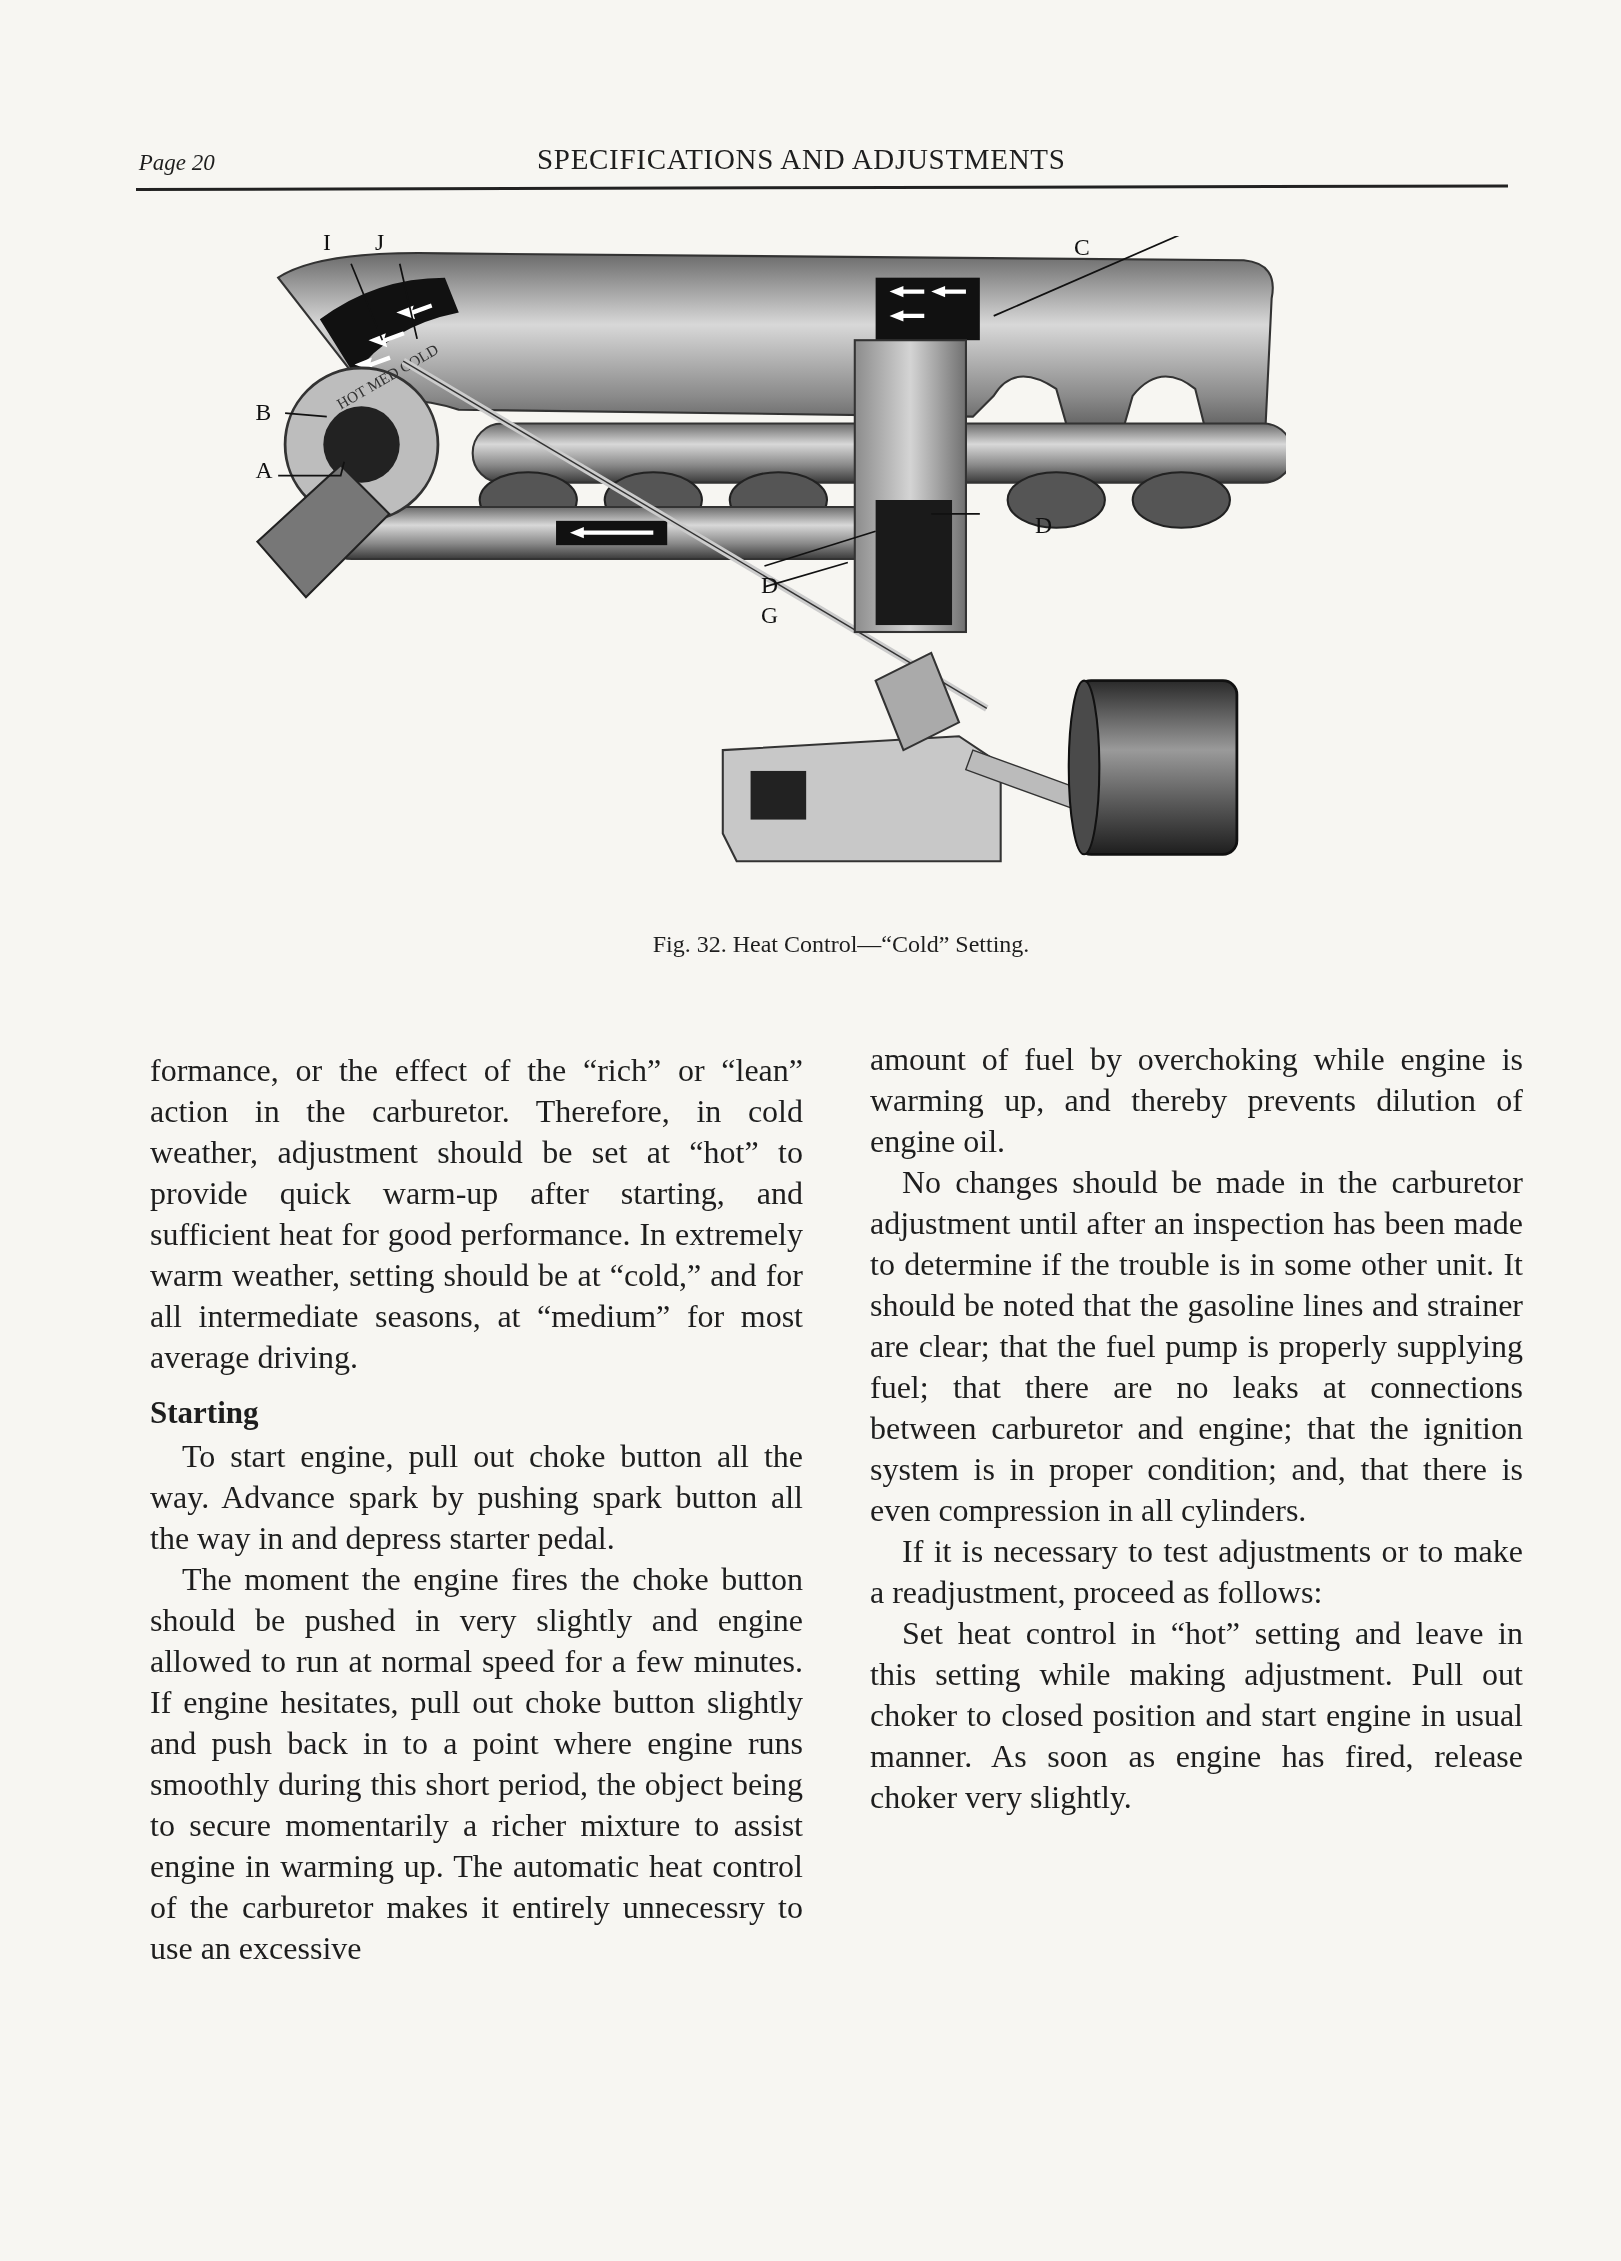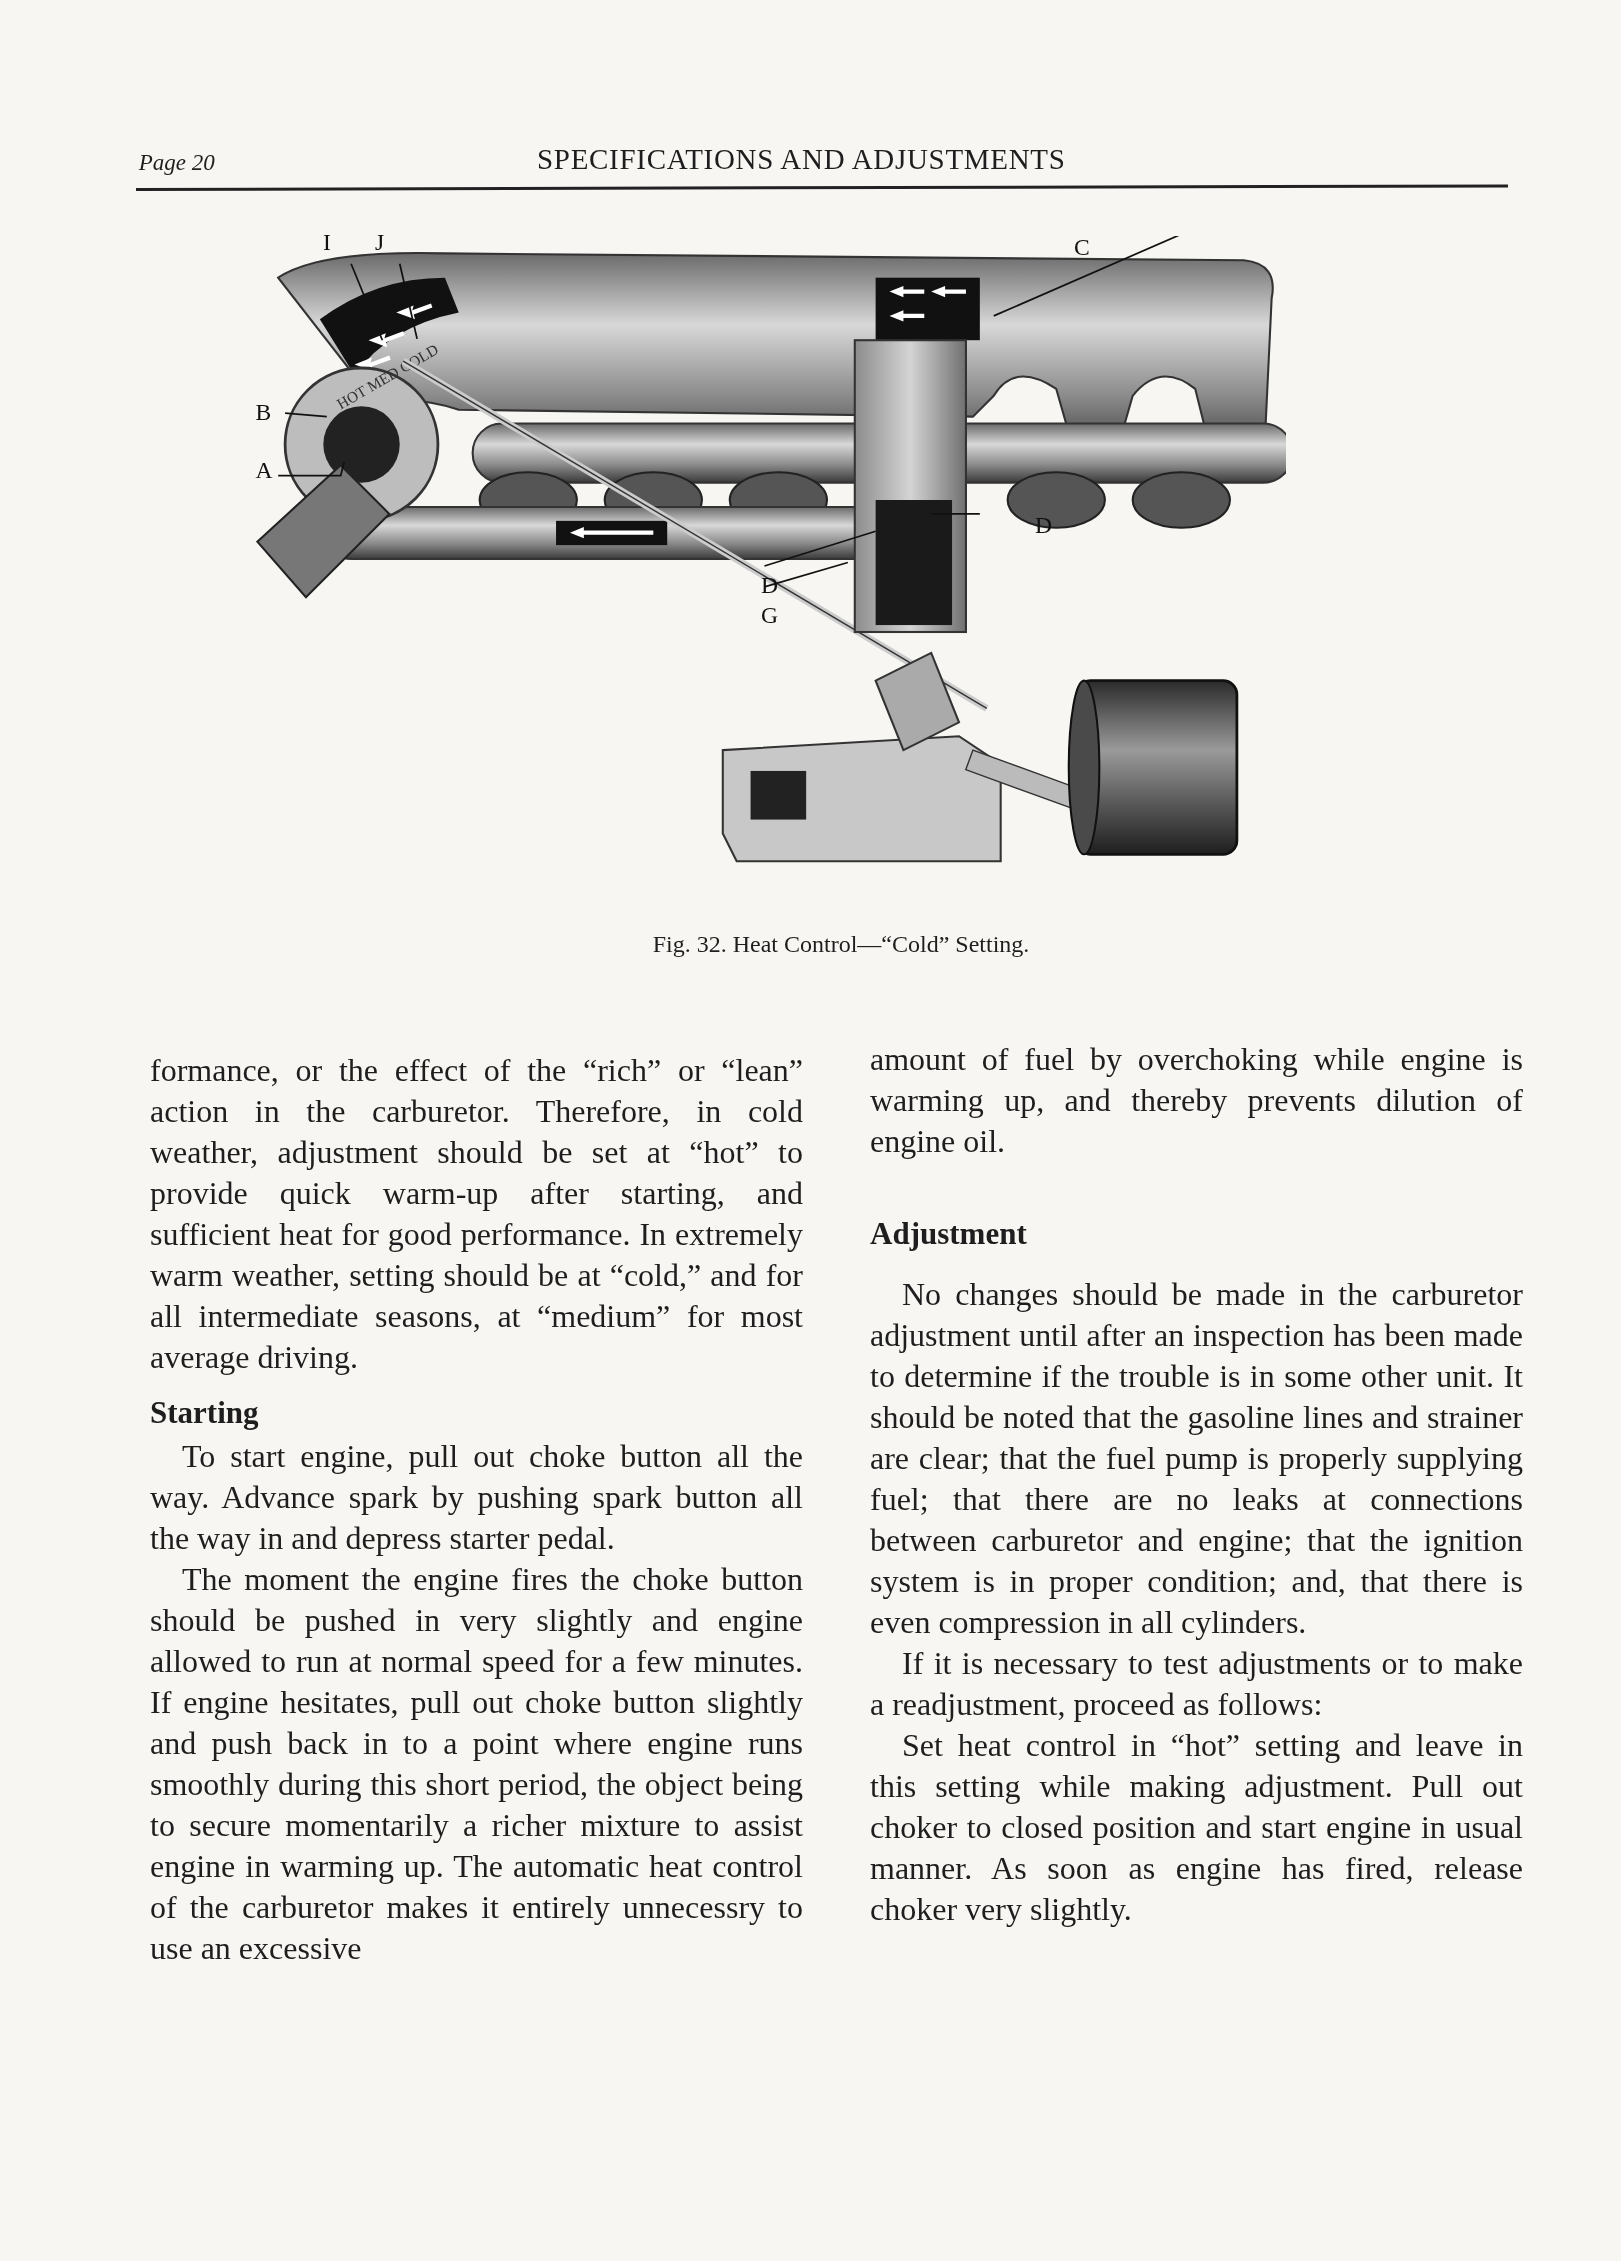--- a/index.html
+++ b/index.html
@@ -159,18 +159,17 @@
 
 <div class="col col-left">
   <p>formance, or the effect of the “rich” or “lean” action in the carburetor.  Therefore, in cold weather, adjustment should be set at “hot” to provide quick warm-up after starting, and sufficient heat for good performance.  In extremely warm weather, setting should be at “cold,” and for all intermediate seasons, at “medium” for most average driving.</p>
   <h3 class="heading h-start">Starting</h3>
   <p class="indent">To start engine, pull out choke button all the way.  Advance spark by pushing spark button all the way in and depress starter pedal.</p>
   <p class="indent para-gap">The moment the engine fires the choke button should be pushed in very slightly and engine allowed to run at normal speed for a few minutes.  If engine hesitates, pull out choke button slightly and push back in to a point where engine runs smoothly during this short period, the object being to secure momentarily a richer mixture to assist engine in warming up.  The automatic heat control of the carburetor makes it entirely unnecessry to use an excessive</p>
 </div>
 
 <div class="col col-right">
   <p>amount of fuel by overchoking while engine is warming up, and thereby prevents dilution of engine oil.</p>
-  <h3 class="heading h-adjust">Adjustment</h3>
   <p class="indent">No changes should be made in the carburetor adjustment until after an inspection has been made to determine if the trouble is in some other unit.  It should be noted that the gasoline lines and strainer are clear; that the fuel pump is properly supplying fuel; that there are no leaks at connections between carburetor and engine; that the ignition system is in proper condition; and, that there is even compression in all cylinders.</p>
   <p class="indent para-gap">If it is necessary to test adjustments or to make a readjustment, proceed as follows:</p>
   <p class="indent">Set heat control in “hot” setting and leave in this setting while making adjustment. Pull out choker to closed position and start engine in usual manner.  As soon as engine has fired, release choker very slightly.</p>
 </div>
 
 
 </body></html>

